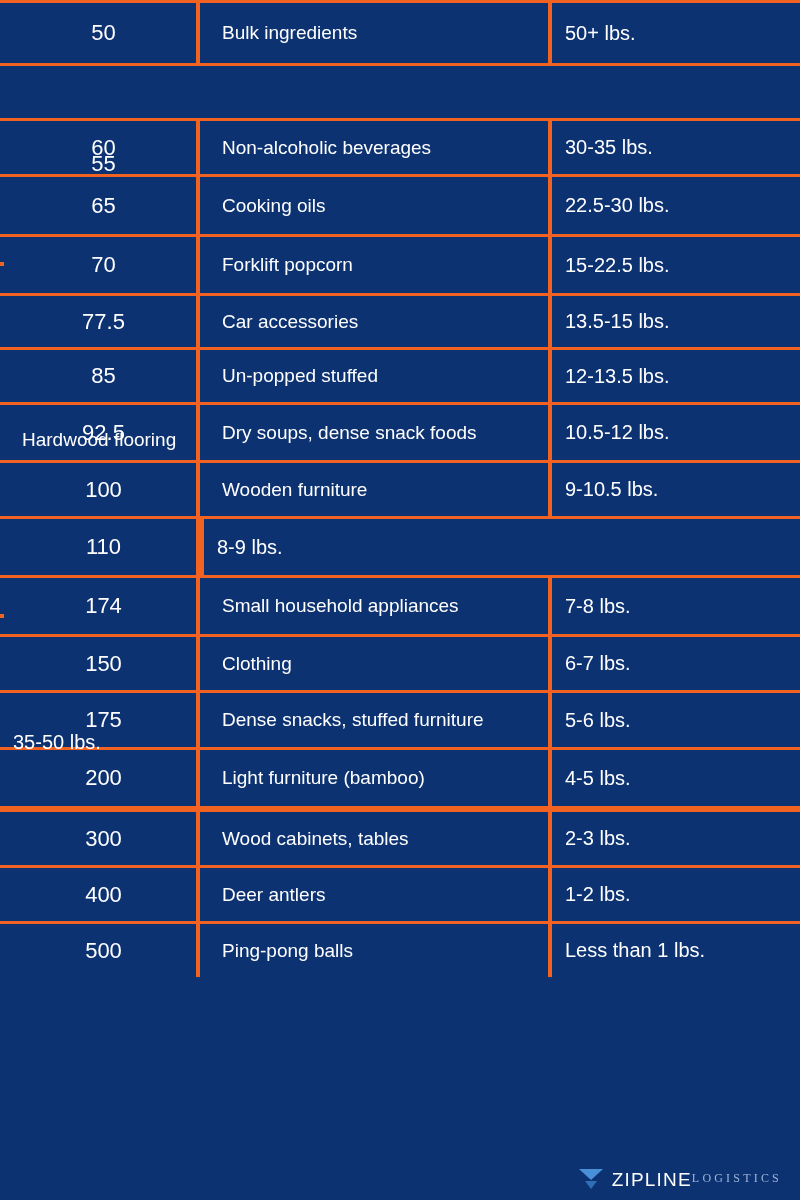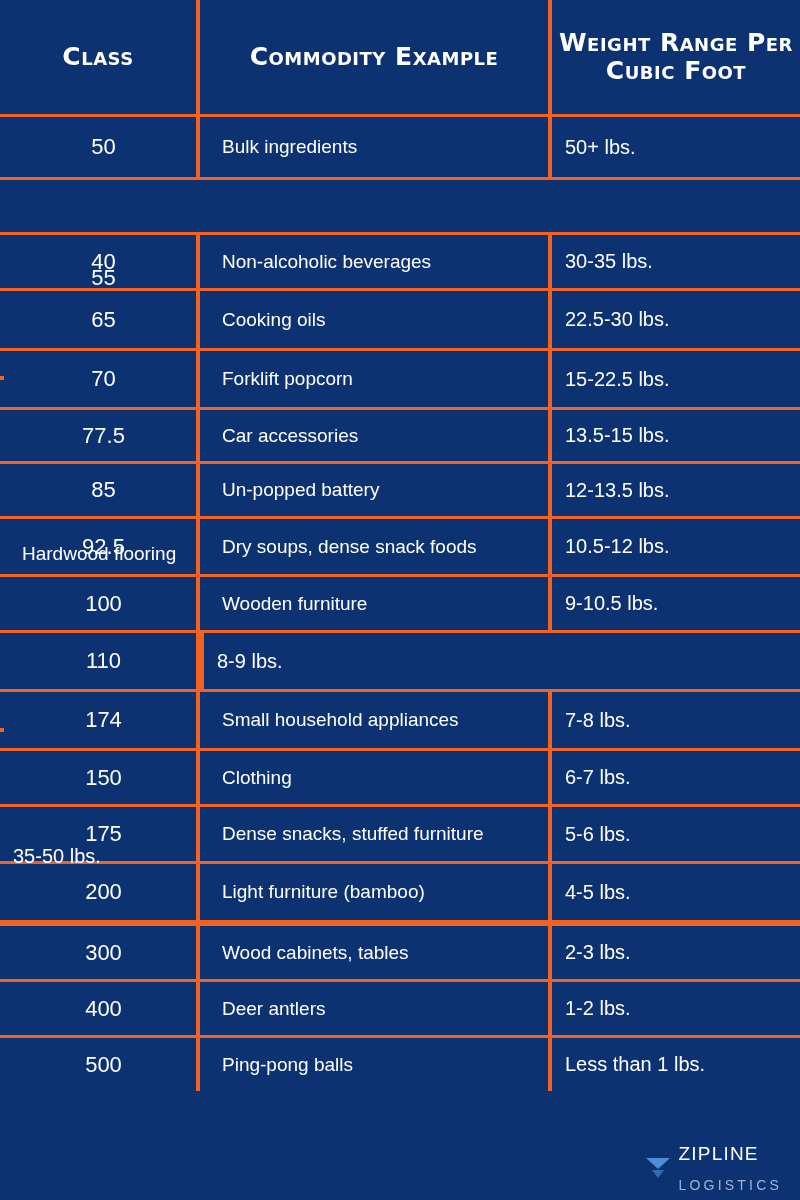--- a/index.html
+++ b/index.html
@@ -107,72 +107,64 @@
     align-items: center;
     gap: 7px;
   }
   .logo-mark {
     width: 28px;
     height: 26px;
     position: relative;
   }
   .logo-text {
     display: flex;
-    flex-direction: column;
+    flex-direction: row;
     line-height: 1;
-    gap: 13px;
   }
   .logo-name {
     color: #ffffff;
     font-size: 19px;
     letter-spacing: 1.2px;
     font-family: "Liberation Sans", sans-serif;
   }
   .logo-sub {
     color: #9fb4d6;
-    font-size: 14px;
+    font-size: 12px;
     letter-spacing: 3.2px;
     text-align: right;
     margin-top: 2px;
-    font-family: Liberation Sans, sans-serif;
+    font-family: Liberation Serif, serif;
   }
 </style>
 </head>
 <body>
 
 <div class="sheet">
 
-  <div class="header-row">
-    <div class="header-cell col-1">Class</div>
-    <div class="vdiv-head"></div>
-    <div class="header-cell col-2">Commodity Example</div>
-    <div class="vdiv-head"></div>
-    <div class="header-cell col-3">Weight Range Per Cubic Foot</div>
-  </div>
 
   <div class="table-body" id="table-body">
       <div class="row-sep"></div>
       <div class="row" style="height: 60px;">
         <div class="cell cell-class col-1">50</div>
         <div class="vdiv"></div>
         <div class="cell cell-commodity col-2">Bulk ingredients</div>
         <div class="vdiv"></div>
         <div class="cell cell-weight col-3">50+ lbs.</div>
       </div>
       <div class="row-sep"></div>
       <div class="row" style="height: 52px; flex-direction: column;">
         <div class="cell cell-class col-1">55</div>
         <div class="vdiv"></div>
         <div class="cell cell-commodity col-2">Hardwood flooring</div>
         <div class="vdiv"></div>
         <div class="cell cell-weight col-3">35-50 lbs.</div>
       </div>
       <div class="row-sep"></div>
       <div class="row" style="height: 53px;">
-        <div class="cell cell-class col-1">40</div>
+        <div class="cell cell-class col-1">60</div>
         <div class="vdiv"></div>
         <div class="cell cell-commodity col-2">Non-alcoholic beverages</div>
         <div class="vdiv"></div>
         <div class="cell cell-weight col-3">30-35 lbs.</div>
       </div>
       <div class="row-sep"></div>
       <div class="row" style="height: 57px;">
         <div class="cell cell-class col-1">65</div>
         <div class="vdiv"></div>
         <div class="cell cell-commodity col-2">Cooking oils</div>
@@ -192,21 +184,21 @@
         <div class="cell cell-class col-1">77.5</div>
         <div class="vdiv"></div>
         <div class="cell cell-commodity col-2">Car accessories</div>
         <div class="vdiv"></div>
         <div class="cell cell-weight col-3">13.5-15 lbs.</div>
       </div>
       <div class="row-sep"></div>
       <div class="row" style="height: 52px;">
         <div class="cell cell-class col-1">85</div>
         <div class="vdiv"></div>
-        <div class="cell cell-commodity col-2">Un-popped battery</div>
+        <div class="cell cell-commodity col-2">Un-popped stuffed</div>
         <div class="vdiv"></div>
         <div class="cell cell-weight col-3">12-13.5 lbs.</div>
       </div>
       <div class="row-sep"></div>
       <div class="row" style="height: 55px;">
         <div class="cell cell-class col-1">92.5</div>
         <div class="vdiv"></div>
         <div class="cell cell-commodity col-2">Dry soups, dense snack foods</div>
         <div class="vdiv"></div>
         <div class="cell cell-weight col-3">10.5-12 lbs.</div>

